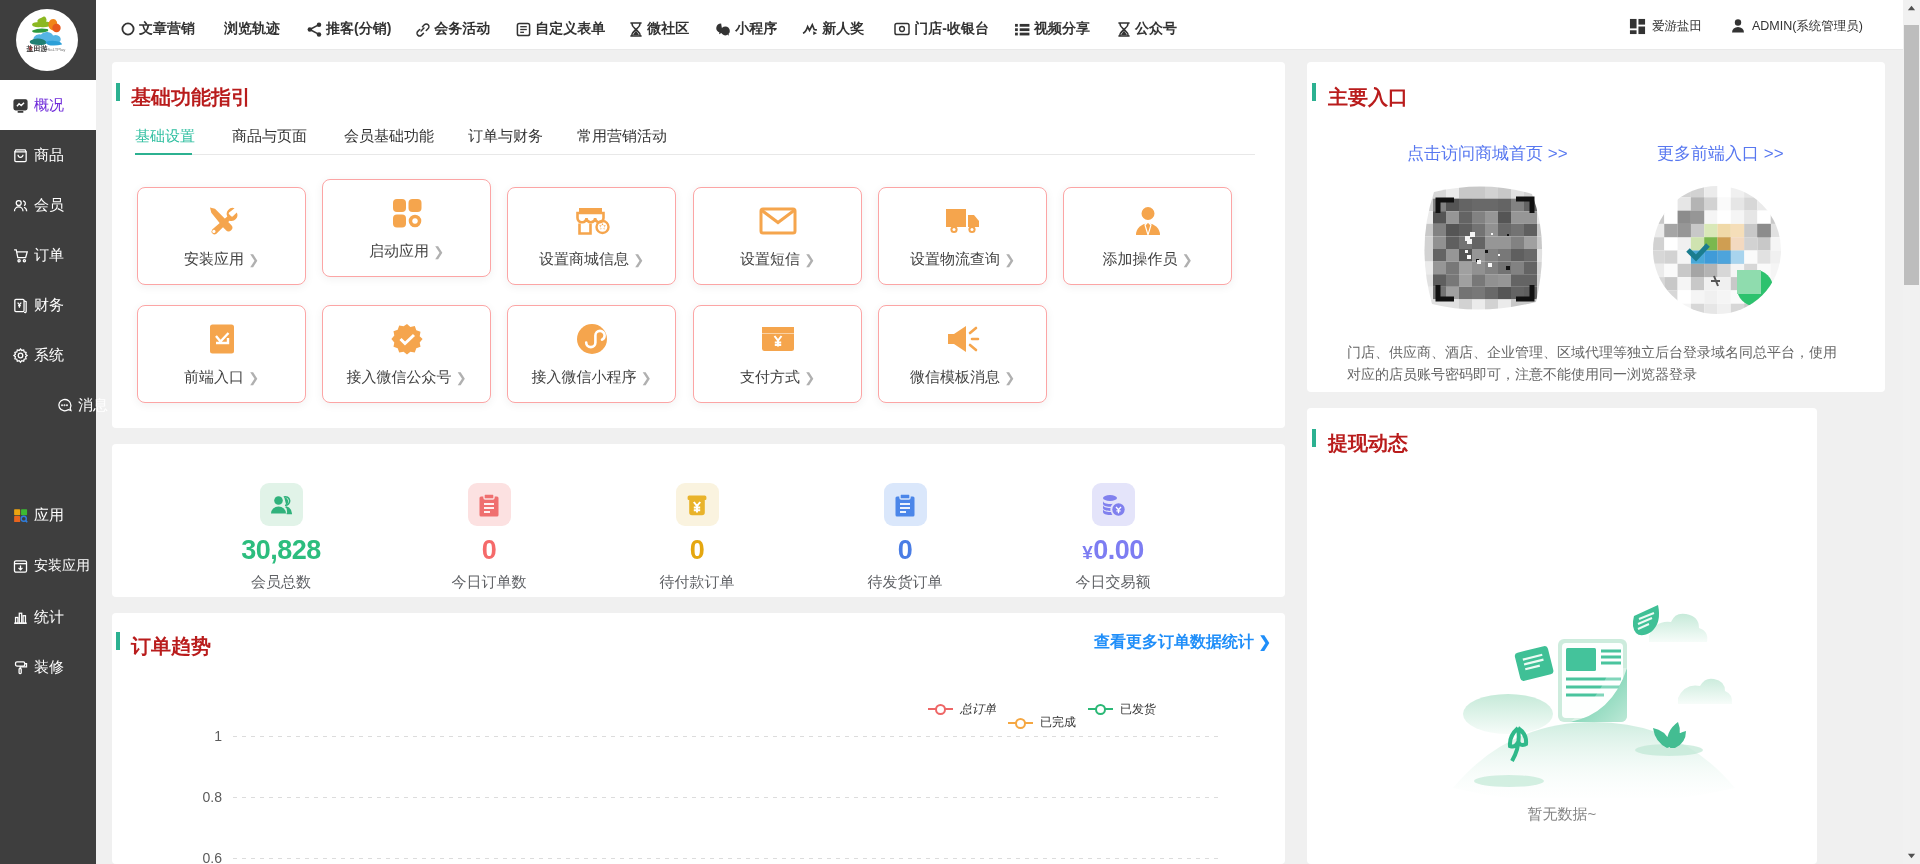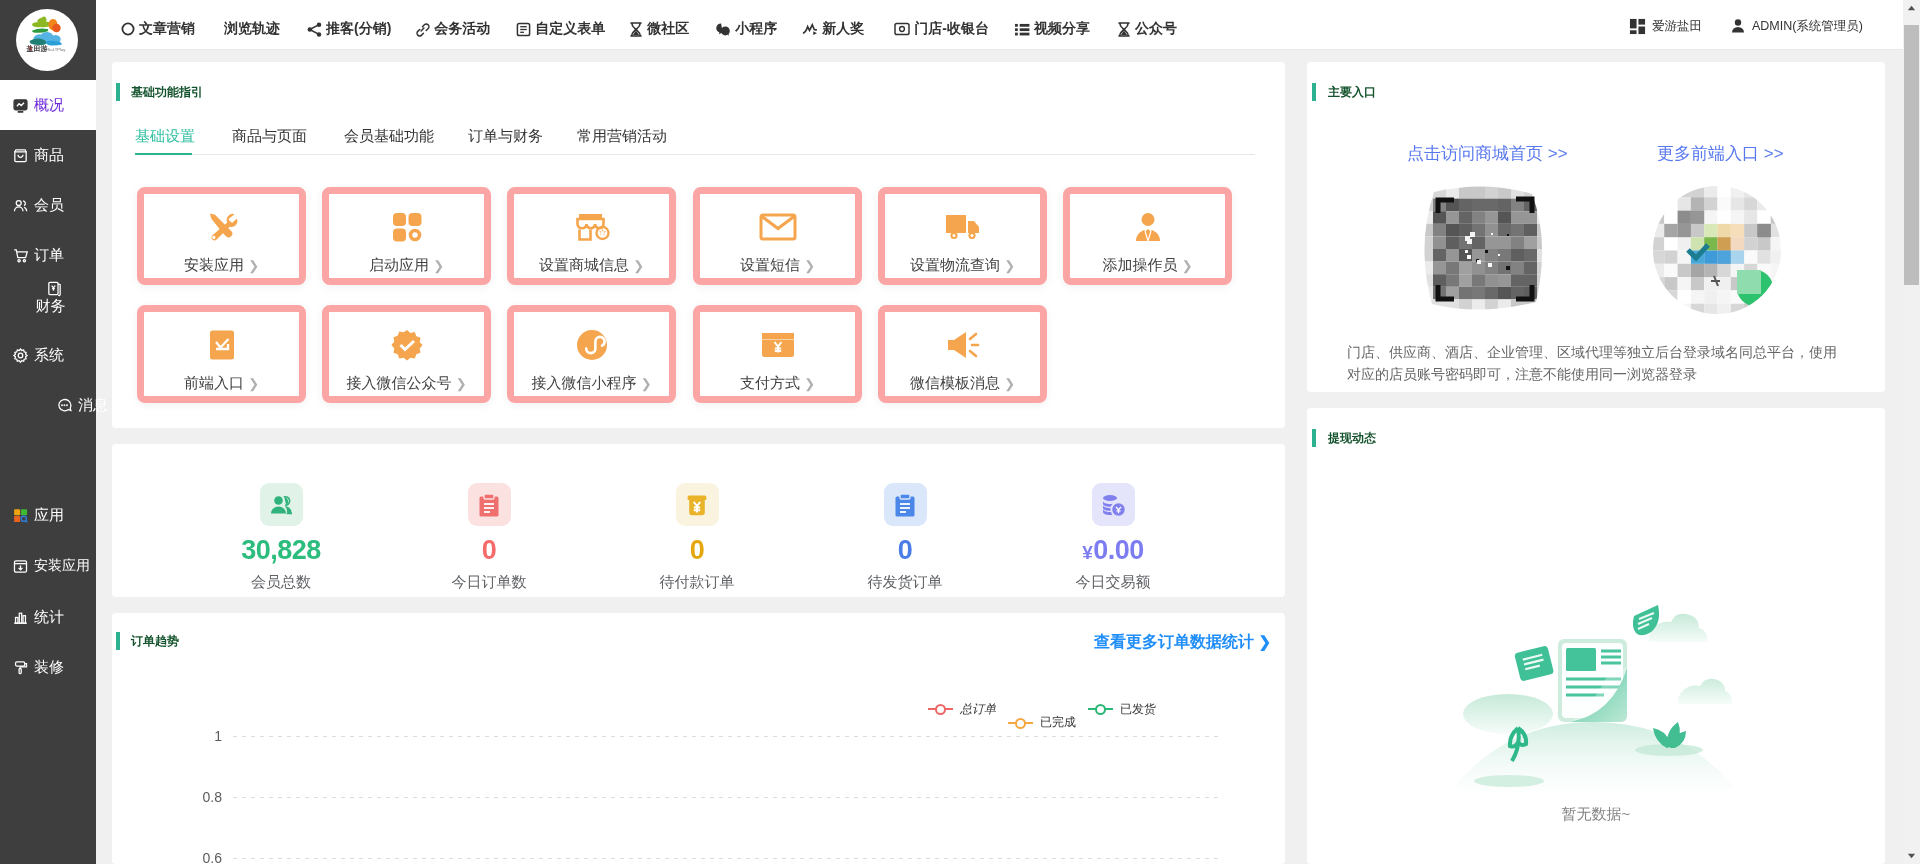--- a/index.html
+++ b/index.html
@@ -15,25 +15,25 @@
 
 .topbar { position:fixed; left:96px; top:0; width:1824px; height:50px; background:#fff; border-bottom:1px solid #e9e9e9; z-index:5; }
 .nav { position:absolute; left:0; top:5px; height:48px; display:flex; align-items:center; }
 .nav .ni { display:flex; align-items:center; font-size:14px; font-weight:700; color:#333; margin-left:26px; white-space:nowrap; }
 .nav .ni svg { margin-right:4px; }
 .acct { position:absolute; right:57px; top:2px; height:48px; display:flex; align-items:center; font-size:12.5px; color:#333; }
 .acct .blk { display:flex; align-items:center; margin-left:28px; }
 .acct svg { margin-right:6px; }
 
 .card { position:absolute; background:#fff; border-radius:4px; }
-.ctitle { position:absolute; font-size:12px; font-weight:700; color:#14532d; }
+.ctitle { position:absolute; font-size:20px; font-weight:700; color:#b91c1c; }
 .gbar { position:absolute; width:4px; height:18px; background:#2cb191; }
 .tab { position:absolute; top:0; font-size:15px; color:#333; }
 .tab.on { color:#2fbfa0; }
-.fcard { position:absolute; width:169px; height:98px; background:#fff; border:7px solid #fca5a5; border-radius:8px; box-shadow:0 2px 10px rgba(0,0,0,0.06); text-align:center; }
+.fcard { position:absolute; width:169px; height:98px; background:#fff; border:1px solid #fca5a5; border-radius:8px; box-shadow:0 2px 10px rgba(0,0,0,0.06); text-align:center; }
 .fcard .fic { position:absolute; left:0; right:0; top:14px; height:38px; display:flex; justify-content:center; align-items:center; }
 .fcard .ft { position:absolute; left:0; right:0; top:62px; font-size:15px; color:#424242; }
 .fcard .ft b { color:#b0b0b0; font-weight:400; font-size:13px; }
 
 .stat { position:absolute; top:16px; width:200px; height:175px; text-align:center; }
 .stat .ibox { margin:23px auto 0; width:43px; height:43px; border-radius:9px; display:flex; align-items:center; justify-content:center; }
 .stat .num { margin-top:9px; font-size:27px; font-weight:700; letter-spacing:-0.5px; }
 .stat .lbl { margin-top:7px; font-size:15px; color:#606266; }
 
 .legend { position:absolute; top:74px; display:flex; align-items:center; font-size:12px; color:#333; }
@@ -90,21 +90,21 @@
     <span>会员</span>
     </div>
   <div class="mi" style="top:230px;">
     <svg viewBox="0 0 24 24" fill="none" stroke="#fff" stroke-width="1.8">
         <path d="M3 4 h3 l2.2 11 h11 l2.3-8 H7"></path>
         <circle cx="10" cy="19.5" r="1.6"></circle>
         <circle cx="17.5" cy="19.5" r="1.6"></circle>
       </svg>
     <span>订单</span>
     </div>
-  <div class="mi" style="top:280px;flex-direction:column;">
+  <div class="mi" style="top:280px;">
     <svg viewBox="0 0 24 24" fill="none" stroke="#fff" stroke-width="1.8">
         <rect x="4" y="3.5" width="13" height="17" rx="1.5"></rect>
         <path d="M17 5.5 l3 1 v14 a1.5 1.5 0 0 1 -2 1.4 l-1-.4"></path>
         <path d="M8 8 l2.5 3 l2.5 -3 M10.5 11 v4 M8.6 12.2 h3.8"></path>
       </svg>
     <span>财务</span>
     </div>
   <div class="mi" style="top:330px;">
     <svg viewBox="0 0 24 24" fill="none" stroke="#fff" stroke-width="1.8">
         <circle cx="12" cy="12" r="3.2"></circle>
@@ -279,21 +279,21 @@
           <g fill="#f5a54d">
             <path d="M30.6 5.2 a6 6 0 0 0-7.3 8.3 L8.2 26.6 a3 3 0 0 0 4.2 4.2 L25.5 17.7 a6 6 0 0 0 7.3-8.3 l-3.9 3.9 a1.2 1.2 0 0 1-1.7 0 l-2.1-2.1 a1.2 1.2 0 0 1 0-1.7 Z"></path>
             <path d="M6 4.5 l5 1.3 L27.2 21.9 a2.9 2.9 0 1 1-5.3 5.3 q-0.6-1-2-2 L7.3 9.7 Z"></path>
           </g>
           <circle cx="9.9" cy="28.4" r="1.6" fill="#fff"></circle>
         </svg>
   </div>
       <div class="ft">安装应用 <b>❯</b></div>
     </div>
 
-  <div class="fcard" style="left:210px; top:125px;">
+  <div class="fcard" style="left:210px; top:117px;">
       <div class="fic">
     <svg width="36" height="36" viewBox="0 0 36 36">
           <g fill="#f5a54d">
             <rect x="4" y="4" width="13" height="13" rx="4"></rect>
             <rect x="19.5" y="4" width="13" height="13" rx="4"></rect>
             <rect x="4" y="19.5" width="13" height="13" rx="4"></rect>
             <path d="M26 19.7 a6.3 6.3 0 1 1 0 12.6 a6.3 6.3 0 0 1 0-12.6 Z M26 23.2 a2.8 2.8 0 1 0 .01 0 Z"></path>
           </g>
         </svg>
   </div>
@@ -775,21 +775,21 @@
           <rect x="66.5" y="66.5" width="13.3" height="13.3" fill="#4da4dc"></rect>
           <rect x="79.8" y="66.5" width="13.3" height="13.3" fill="#a8d4ee"></rect>
           <path d="M37 66 l8 8 12-13" fill="none" stroke="#1b7d8f" stroke-width="5"></path>
           <circle cx="104" cy="104" r="18" fill="#2dc26e"></circle>
           <rect x="86" y="86" width="24" height="24" fill="#8fdcae"></rect>
           <path d="M63 92 l4 10 M60 97 h9" stroke="#555" stroke-width="2" fill="none"></path>
         </g>
       </svg></div>
   <div class="entrytext" style="top:279px;">门店、供应商、酒店、企业管理、区域代理等独立后台登录域名同总平台，使用<br>对应的店员账号密码即可，注意不能使用同一浏览器登录</div>
 </div>
-<div class="card" id="withdraw" style="left:1307px; top:408px; width:578px; height:456px;">
+<div class="card" id="withdraw" style="left:1307px; top:408px; width:510px; height:456px;">
   <div class="gbar" style="left:5px; top:21px;"></div>
   <div class="ctitle" style="left:21px; top:22px;">提现动态</div>
   <div style="position:absolute; left:146px; top:190px; width:282px; height:200px;"><svg width="282" height="200" viewBox="0 0 282 200">
 <defs>
 <linearGradient id="gmound" x1="0" y1="0" x2="0" y2="1">
             <stop offset="0" stop-color="#cfede0"></stop>
             <stop offset="1" stop-color="#ffffff" stop-opacity="0.15"></stop>
           </linearGradient>
 <linearGradient id="gcloud" x1="0" y1="0" x2="0" y2="1">
             <stop offset="0" stop-color="#c6ead9"></stop>

